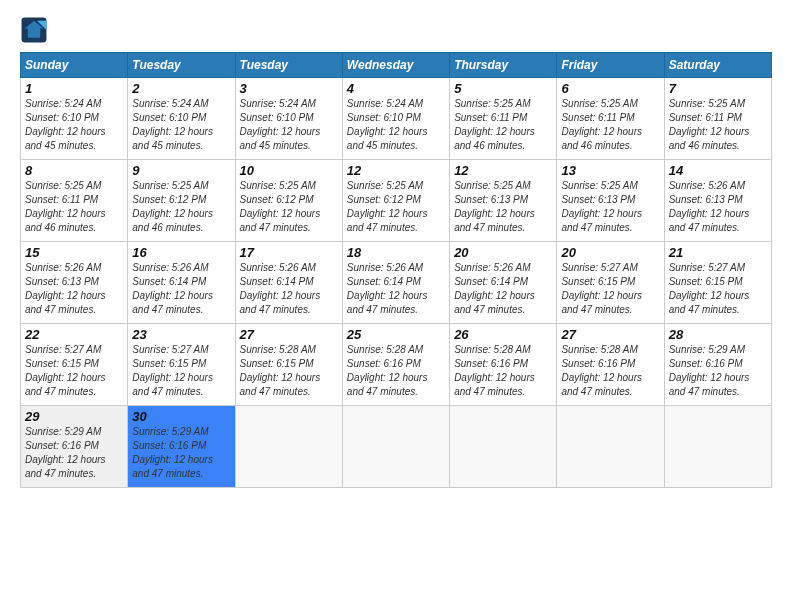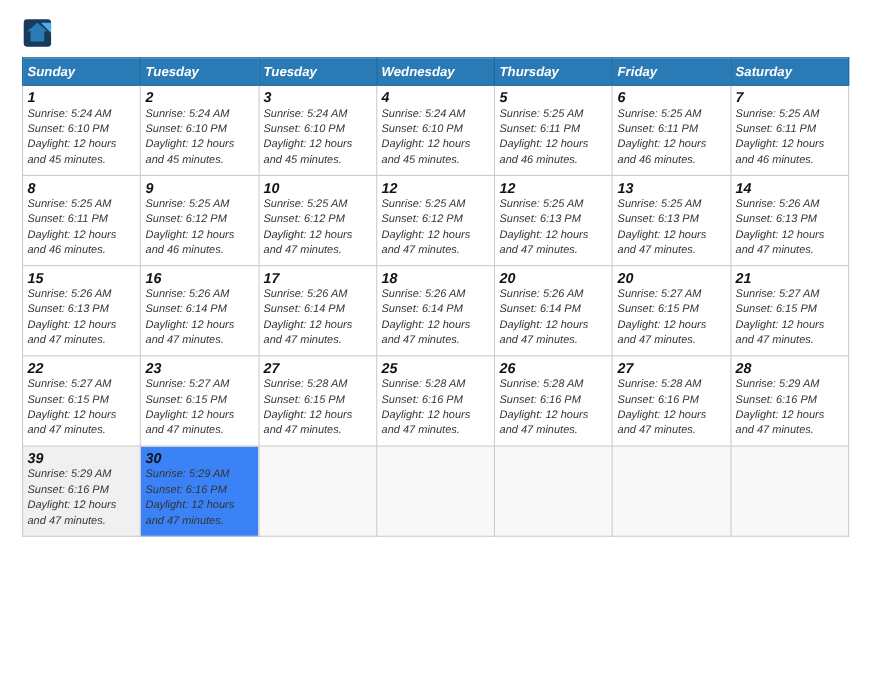--- a/index.html
+++ b/index.html
@@ -327,21 +327,21 @@
           <td>
             <span class="day-number">28</span>
             <div class="day-info" style="white-space: pre-line;">Sunrise: 5:29 AM
 Sunset: 6:16 PM
 Daylight: 12 hours
 and 47 minutes.</div>
           </td>
         </tr>
         <tr class="last-row">
           <td style="background: rgb(240, 240, 240);">
-            <span class="day-number">39</span>
+            <span class="day-number">29</span>
             <div class="day-info" style="white-space: pre-line;">Sunrise: 5:29 AM
 Sunset: 6:16 PM
 Daylight: 12 hours
 and 47 minutes.</div>
           </td>
           <td style="background: #3b82f6;">
             <span class="day-number">30</span>
             <div class="day-info" style="white-space: pre-line;">Sunrise: 5:29 AM
 Sunset: 6:16 PM
 Daylight: 12 hours

